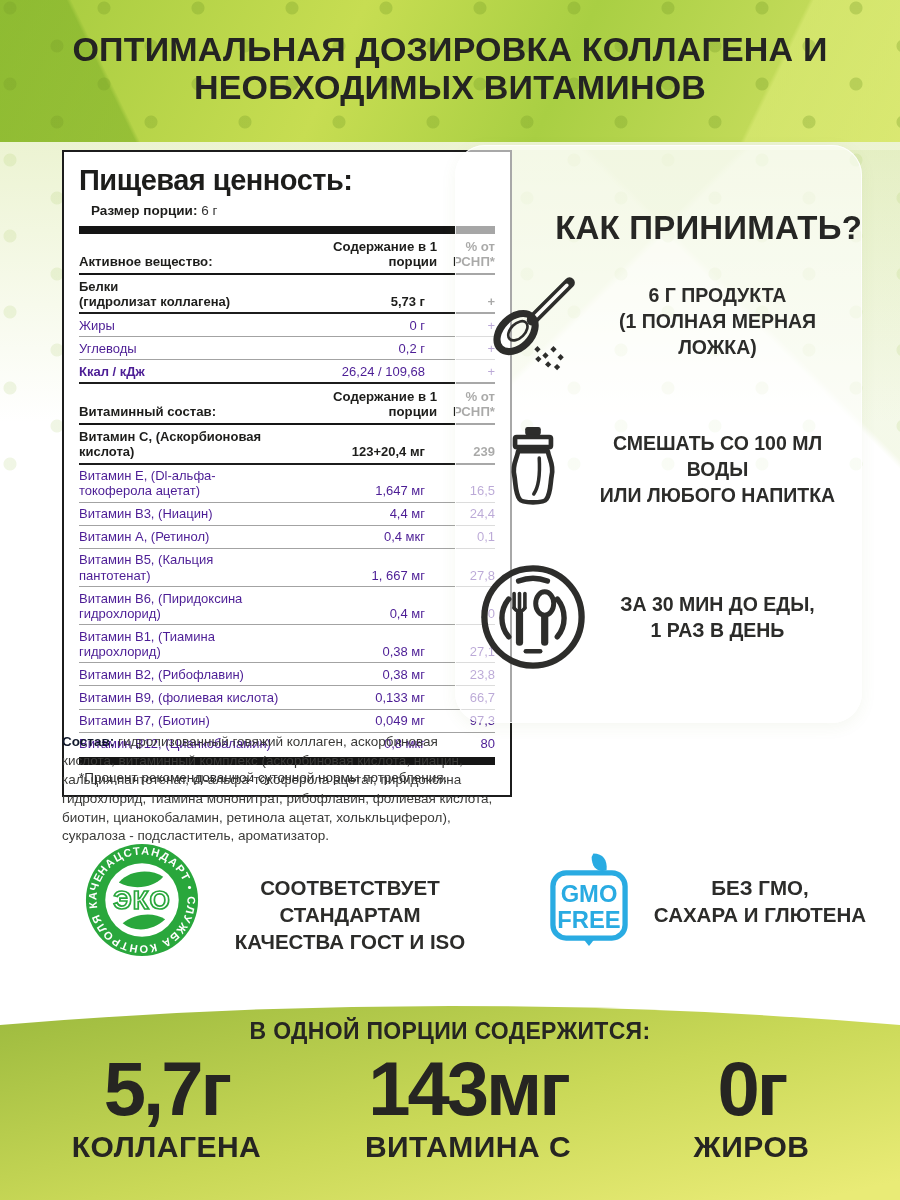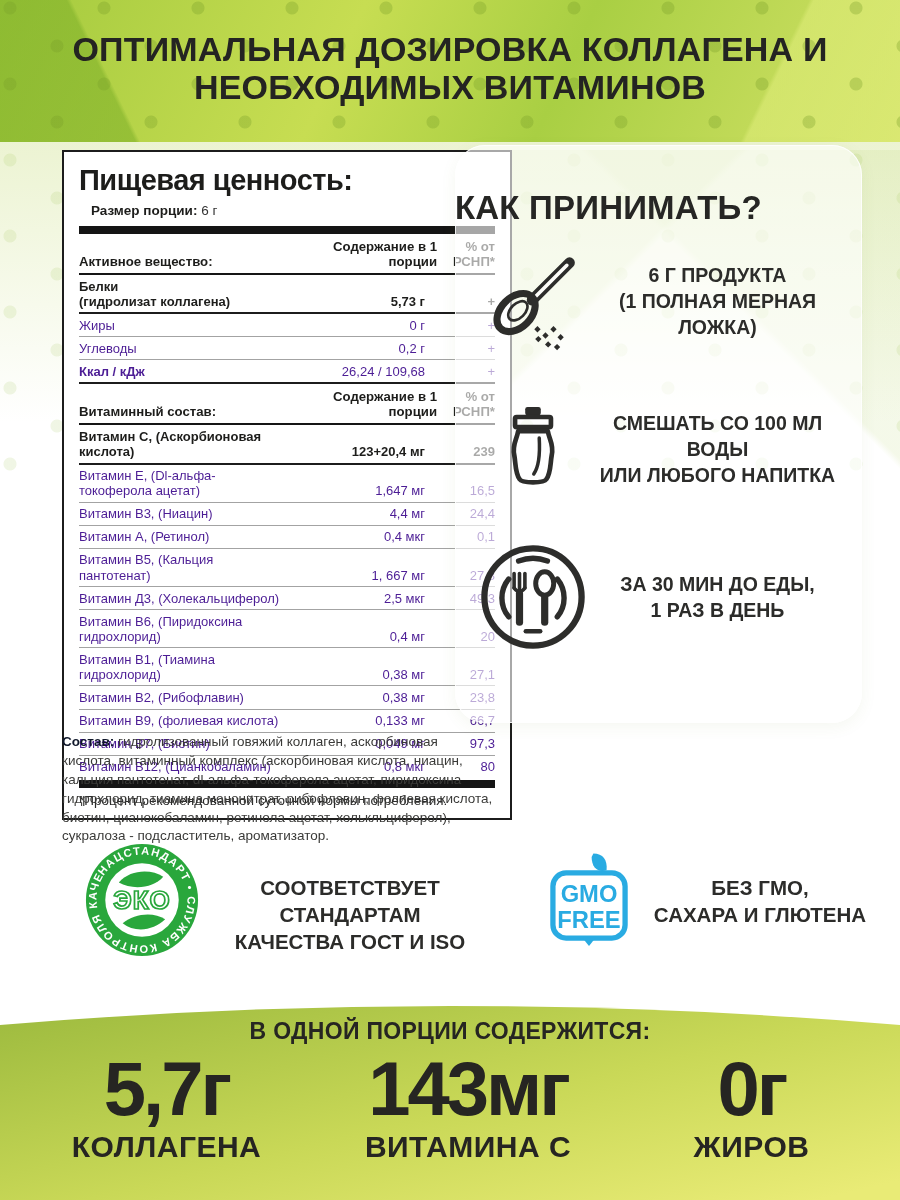--- a/index.html
+++ b/index.html
@@ -77,21 +77,21 @@
     font-size:13.5px; line-height:1.4; color:#3a3a38;
   }
   .composition b { color:#0f172a; }
 
   
   .howto-card {
     position:absolute; left:455px; top:145px; width:407px; height:578px;
     background:rgba(255,255,255,.62); border-radius:30px;
     box-shadow:0 4px 16px rgba(120,140,60,.07), inset 0 0 0 1px rgba(255,255,255,.8);
   }
-  .howto-title { text-align:left; margin-top:44px; font-size:33px; font-weight:700; color:#262624; letter-spacing:.2px; }
+  .howto-title { text-align:right; margin-top:64px; font-size:33px; font-weight:700; color:#262624; letter-spacing:.2px; }
   .step { display:flex; align-items:center; height:148px; padding:0 16px 0 22px;justify-content:flex-end; }
   .step-icon { width:112px; flex-shrink:0; display:flex; justify-content:center; align-items:center; }
   .step-text { flex:1; text-align:center; font-size:19.5px; font-weight:700; line-height:1.35; color:#2c2c2a; }
 
   
   .badges { position:absolute; left:0; top:838px; width:900px; height:130px; }
   .eco-stamp { position:absolute; left:84px; top:4px; }
   .eco-caption { position:absolute; left:200px; top:36px; width:300px; text-align:center;
     font-size:20.5px; font-weight:700; line-height:1.32; color:#2c2c2a; }
   .gmo-badge { position:absolute; left:545px; top:14px; }
@@ -186,25 +186,20 @@
     </div>
     <div class="n-row">
       <span class="c1">Витамин А, (Ретинол)</span>
       <span class="c2">0,4 мкг</span>
       <span class="c3">0,1</span>
     </div>
     <div class="n-row">
       <span class="c1">Витамин В5, (Кальция пантотенат)</span>
       <span class="c2">1, 667 мг</span>
       <span class="c3">27,8</span>
-    </div>
-    <div class="n-row">
-      <span class="c1">Витамин Д3, (Холекальциферол)</span>
-      <span class="c2">2,5 мкг</span>
-      <span class="c3">49,3</span>
     </div>
     <div class="n-row">
       <span class="c1">Витамин В6, (Пиридоксина гидрохлорид)</span>
       <span class="c2">0,4 мг</span>
       <span class="c3">20</span>
     </div>
     <div class="n-row">
       <span class="c1">Витамин В1, (Тиамина гидрохлорид)</span>
       <span class="c2">0,38 мг</span>
       <span class="c3">27,1</span>

